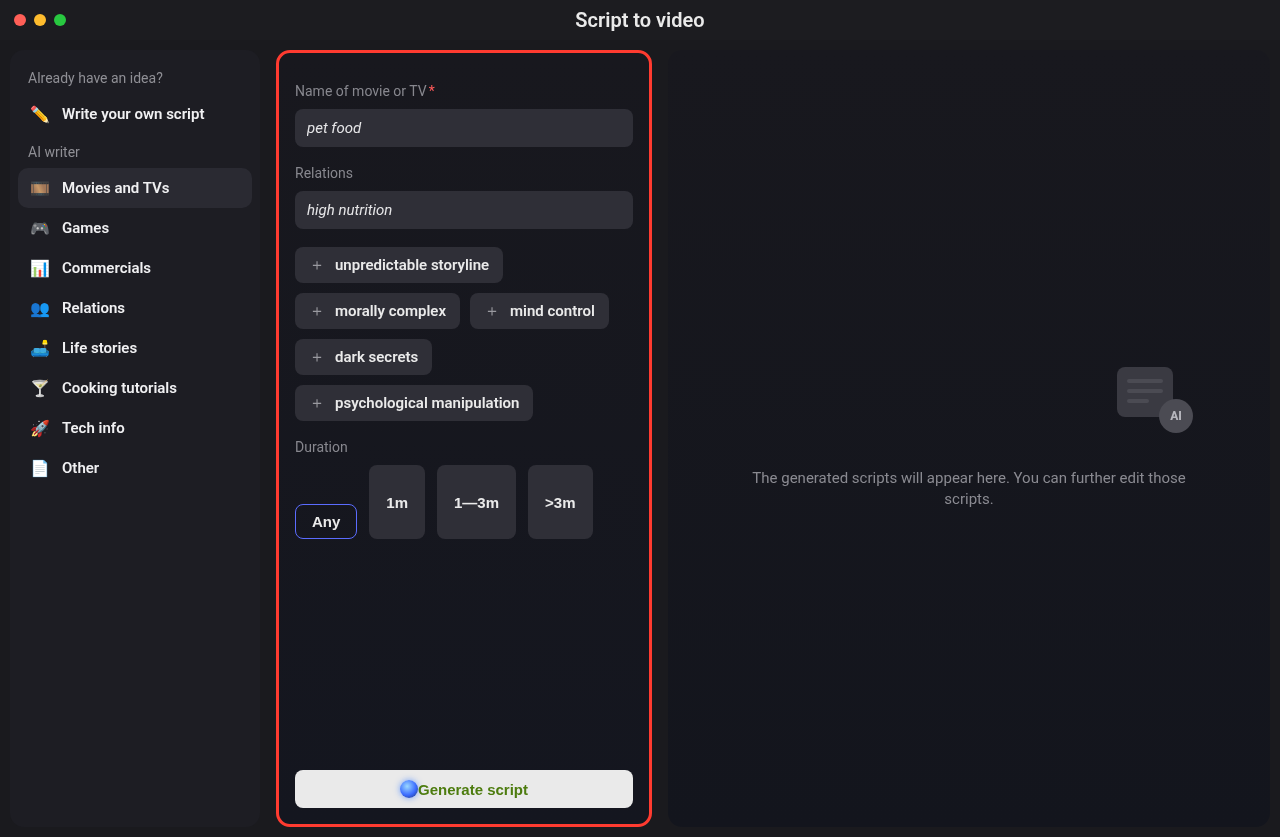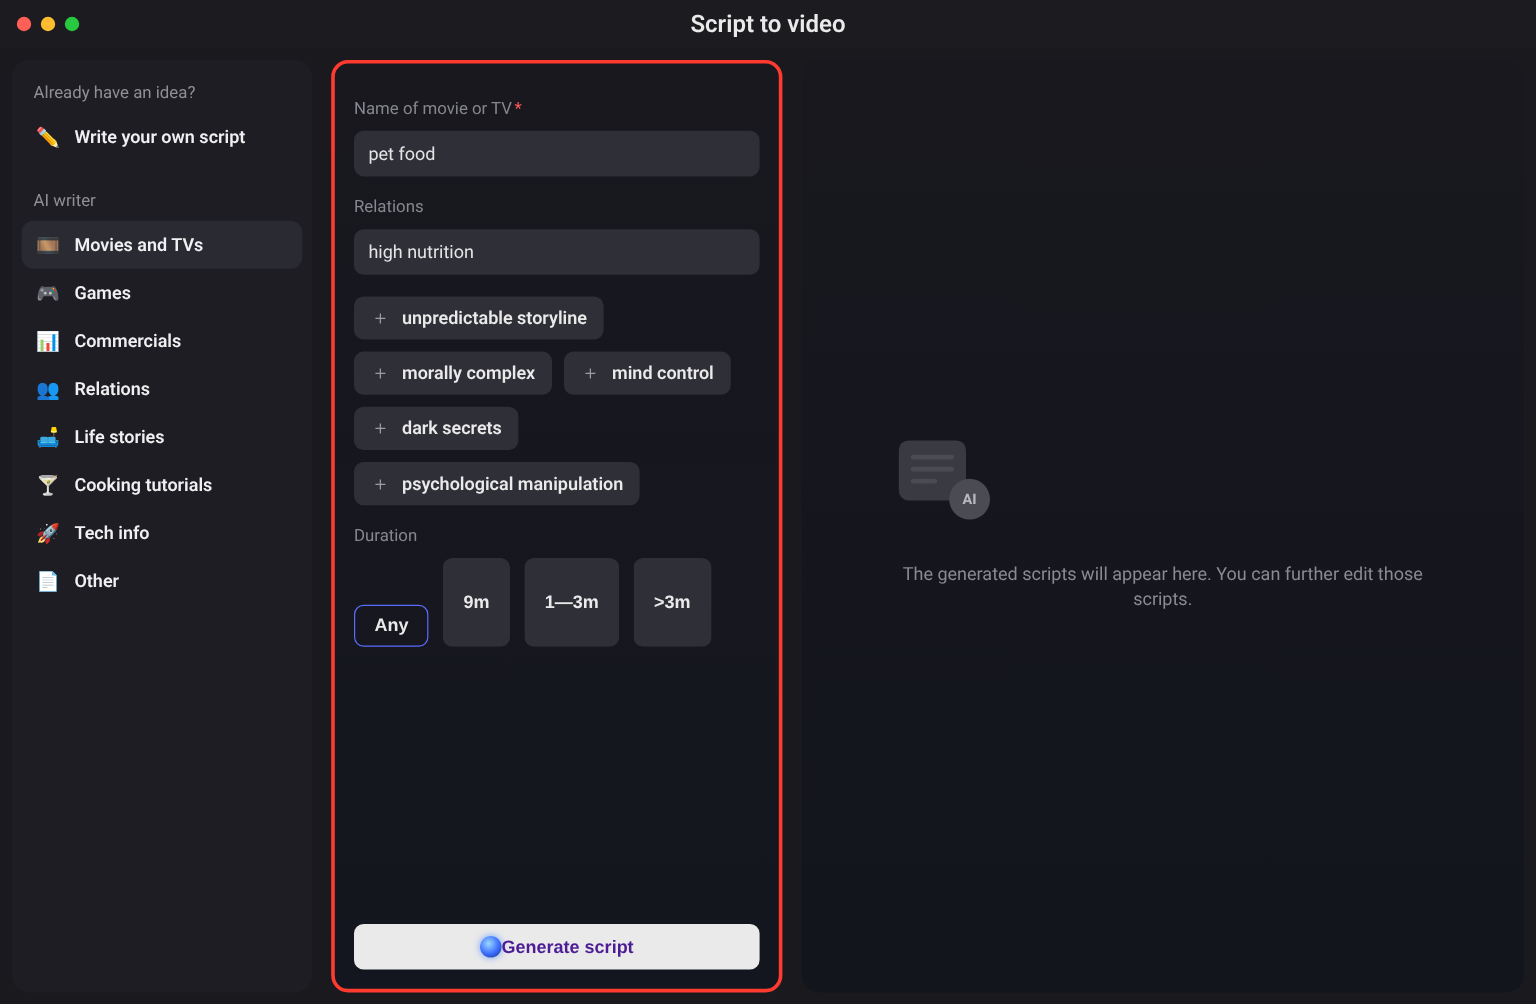--- a/index.html
+++ b/index.html
@@ -93,20 +93,21 @@
     width: 100%;
     background: #2f2f37;
     border: none;
     border-radius: 8px;
     padding: 10px 12px;
     font-size: 15px;
     color: #e5e5e7;
     margin-bottom: 18px;
     outline: none;
     font-family: inherit;
+    font-style: italic;
   }
   .chips {
     display: flex;
     flex-wrap: wrap;
     gap: 10px;
     margin-bottom: 18px;
   }
   .chip {
     background: #2f2f37;
     border-radius: 8px;
@@ -145,21 +146,21 @@
   }
   .dur-btn.active {
     background: transparent;
     border: 1px solid #5b6cff;
     margin-top: 39px;
   }
   .spacer { flex: 1; }
   .generate-btn {
     width: 100%;
     background: #eaeaea;
-    color: #4c1d95;
+    color: #4d7c0f;
     border: none;
     border-radius: 8px;
     padding: 10px 12px;
     font-size: 15px;
     font-weight: 700;
     display: flex;
     align-items: center;
     justify-content: center;
     gap: 0;
     cursor: pointer;
@@ -177,21 +178,21 @@
     border-radius: 14px;
     display: flex;
     align-items: center;
     justify-content: center;
     padding: 30px;
     text-align: center;
   }
   .preview-inner {
     display: flex;
     flex-direction: column;
-    align-items: flex-start;
+    align-items: flex-end;
     gap: 41px;
     color: #8a8a91;
   }
   .preview-iconwrap {
     position: relative;
     width: 72px;
     height: 60px;
   }
   .doc-shape {
     width: 56px;
@@ -243,21 +244,21 @@
 </div>
 
 <div class="app">
 
   <div class="sidebar">
     <div class="section-label">Already have an idea?</div>
     <div class="side-item">
       <span class="icon">✏️</span>
       <span>Write your own script</span>
     </div>
-    <div class="section-label" style="margin-top:20px">AI writer</div>
+    <div class="section-label" style="margin-top:4px">AI writer</div>
 
     <div class="side-item active">
       <span class="icon">🎞️</span>
       <span>Movies and TVs</span>
     </div>
     <div class="side-item">
       <span class="icon">🎮</span>
       <span>Games</span>
     </div>
     <div class="side-item">
@@ -314,21 +315,21 @@
       </div>
       <div class="chip">
         <span class="plus">＋</span>
         <span>psychological manipulation</span>
       </div>
     </div>
 
     <div class="field-label">Duration</div>
     <div class="duration-row">
       <button class="dur-btn active">Any</button>
-      <button class="dur-btn">9m</button>
+      <button class="dur-btn">1m</button>
       <button class="dur-btn">1—3m</button>
       <button class="dur-btn">&gt;3m</button>
     </div>
 
     <div class="spacer"></div>
 
     <button class="generate-btn">
       <span class="orb"></span>
       <span>Generate script</span>
     </button>

